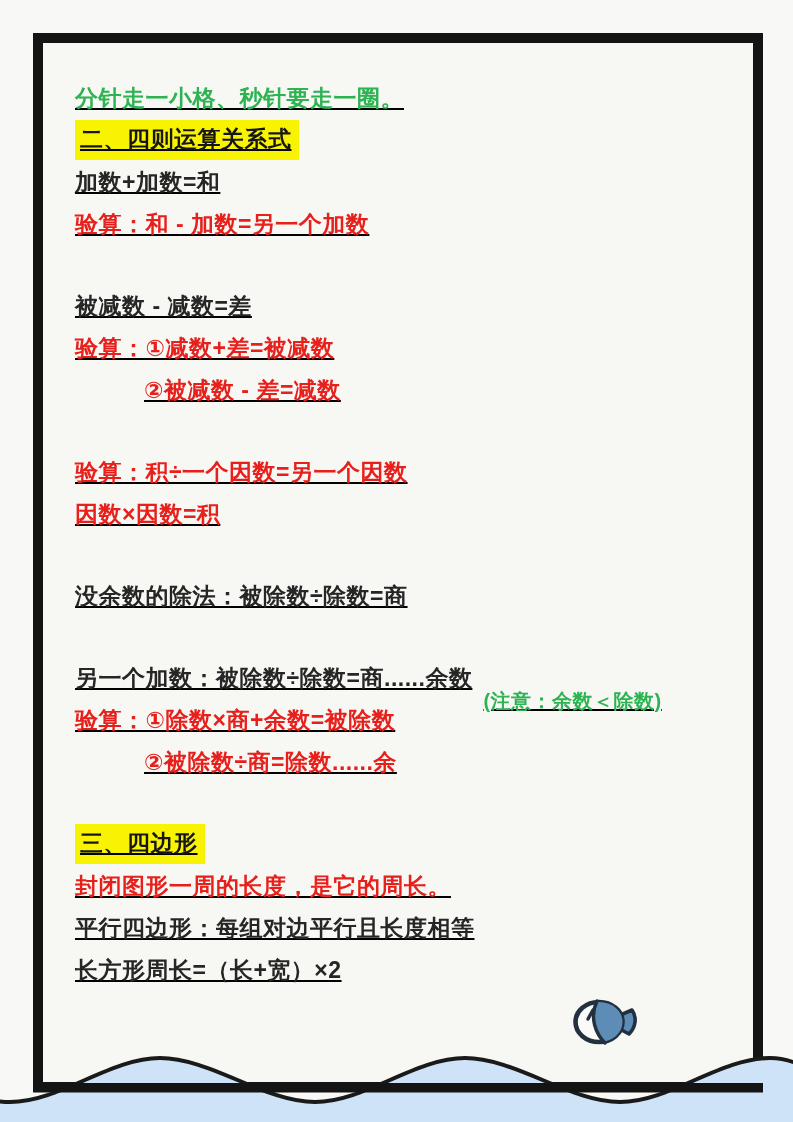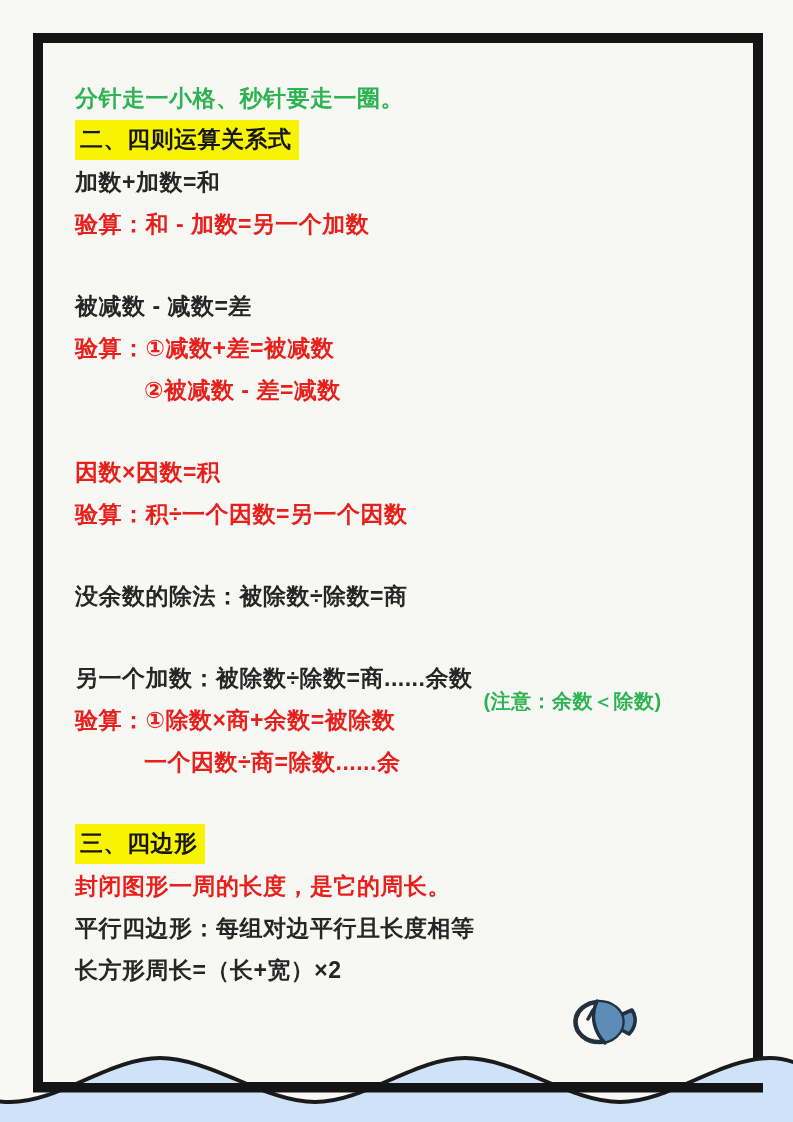--- a/index.html
+++ b/index.html
@@ -12,21 +12,21 @@
   }
   .frame{
     position:absolute;left:33px;top:33px;
     width:730px;height:1059px;
     box-sizing:border-box;
     border:10px solid var(--frame);
     background:#f7f7f4;
     z-index:1;
   }
   .content{
-    position:absolute;left:75px;top:77px;width:660px;z-index:2;
+    position:absolute;left:75px;top:77px;width:660px;z-index:2;text-decoration:underline;
   }
   .line{
     height:42px;display:flex;align-items:center;
     font-size:23px;font-weight:600;letter-spacing:.5px;white-space:nowrap;
   }
   .spacer{height:40px;}
   .indent{padding-left:69px;}
   .c-green{color:var(--green);}
   .c-red{color:var(--red);}
   .c-black{color:var(--black);}
@@ -63,39 +63,39 @@
       <span>被减数 - 减数=差</span>
     </div>
     <div class="line c-red">
       <span>验算：①减数+差=被减数</span>
     </div>
     <div class="line c-red indent">
       <span>②被减数 - 差=减数</span>
     </div>
     <div class="spacer"></div>
     <div class="line c-red">
-      <span>因数×因数=积</span>
+      <span>验算：积÷一个因数=另一个因数</span>
     </div>
     <div class="line c-red">
-      <span>验算：积÷一个因数=另一个因数</span>
+      <span>因数×因数=积</span>
     </div>
     <div class="spacer"></div>
     <div class="line c-black">
       <span>没余数的除法：被除数÷除数=商</span>
     </div>
     <div class="spacer"></div>
     <div class="line c-black">
       <span>另一个加数：被除数÷除数=商......余数</span>
       <span class="note">(注意：余数＜除数)</span>
     </div>
     <div class="line c-red">
       <span>验算：①除数×商+余数=被除数</span>
     </div>
     <div class="line c-red indent">
-      <span>一个因数÷商=除数......余</span>
+      <span>②被除数÷商=除数......余</span>
     </div>
     <div class="spacer"></div>
     <div class="line">
       <span class="hl">三、四边形</span>
     </div>
     <div class="line c-red">
       <span>封闭图形一周的长度，是它的周长。</span>
     </div>
     <div class="line c-black">
       <span>平行四边形：每组对边平行且长度相等</span>

